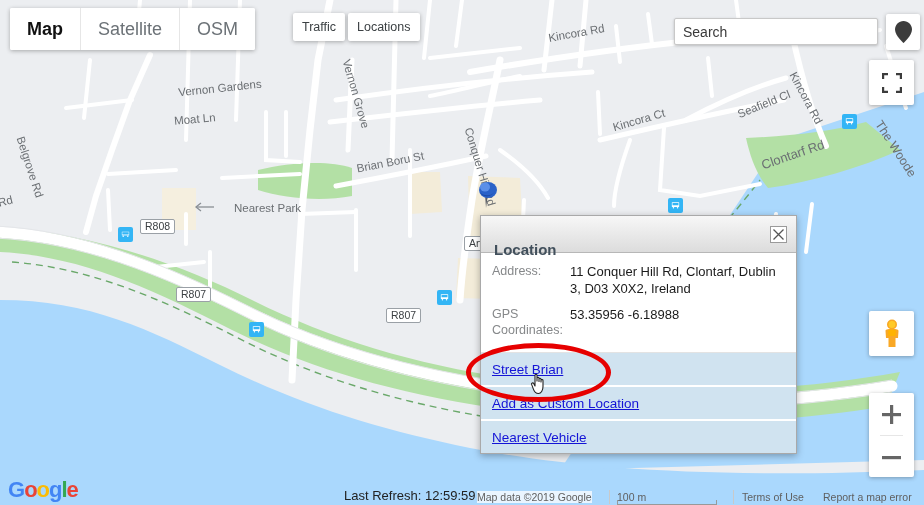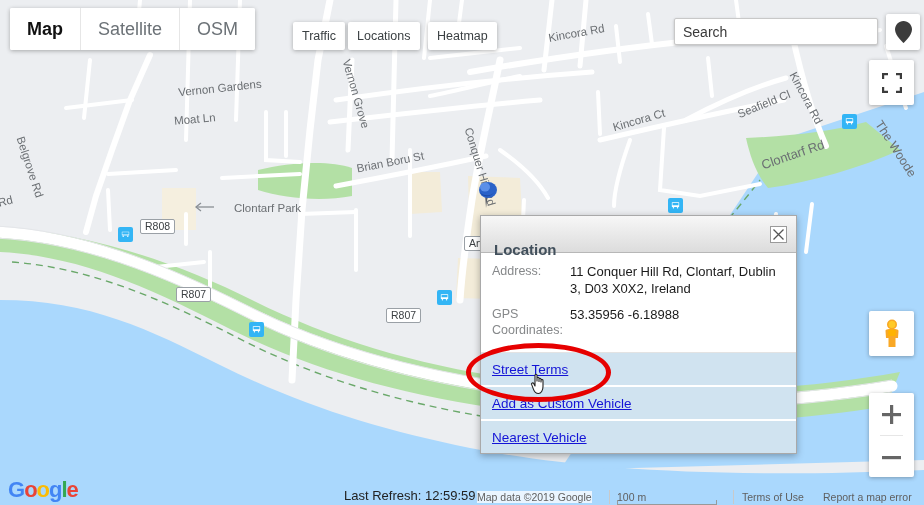--- a/index.html
+++ b/index.html
@@ -50,21 +50,21 @@
   }
   .maptype-btn {
     padding: 14px 17px; display: flex; align-items: center;
     font-size: 18px; color: #6c7277; cursor: pointer;
     border-right: 1px solid #e6e6e6; background: #fff;
   }
   .maptype-btn:last-child { border-right: none; }
   .maptype-btn.active { color: #111; font-weight: bold; }
 
   .layer-btn {
-    position: absolute; top: 22px;
+    position: absolute; top: 13px;
     background: #fff; border-radius: 2px;
     box-shadow: 0 1px 4px rgba(0,0,0,.3);
     height: 28px; display: flex; align-items: center;
     padding: 0 9px; font-size: 12.5px; color: #3b4043;
     cursor: pointer;
   }
 
   .search-box {
     position: absolute; left: 674px; top: 18px;
     width: 204px; height: 27px;
@@ -299,21 +299,21 @@
       <g stroke="#8a8f94" fill="none" stroke-width="1.3">
         <path d="M214,207 L196,207"></path>
         <path d="M201,203 L196,207 L201,211"></path>
       </g>
     </svg>
 
     <div class="maplabel" style="left:178px;top:82px;transform:rotate(-6deg)">Vernon Gardens</div>
     <div class="maplabel" style="left:174px;top:113px;transform:rotate(-5deg)">Moat Ln</div>
     <div class="maplabel" style="left:26px;top:135px;transform:rotate(72deg);transform-origin:left top">Belgrove Rd</div>
     <div class="maplabel" style="left:-2px;top:195px;transform:rotate(-14deg)">Rd</div>
-    <div class="maplabel" style="left:234px;top:202px">Clontarf Park</div>
+    <div class="maplabel" style="left:234px;top:202px">Nearest Park</div>
     <div class="maplabel" style="left:352px;top:58px;transform:rotate(74deg);transform-origin:left top">Vernon Grove</div>
     <div class="maplabel" style="left:356px;top:156px;transform:rotate(-11deg)">Brian Boru St</div>
     <div class="maplabel" style="left:474px;top:126px;transform:rotate(73deg);transform-origin:left top">Conquer Hill Rd</div>
     <div class="maplabel" style="left:548px;top:27px;transform:rotate(-10deg)">Kincora Rd</div>
     <div class="maplabel" style="left:612px;top:114px;transform:rotate(-16deg)">Kincora Ct</div>
     <div class="maplabel" style="left:798px;top:70px;transform:rotate(62deg);transform-origin:left top">Kincora Rd</div>
     <div class="maplabel" style="left:736px;top:98px;transform:rotate(-22deg)">Seafield Cl</div>
     <div class="maplabel" style="left:760px;top:147px;transform:rotate(-19deg);font-size:13px">Clontarf Rd</div>
     <div class="maplabel" style="left:884px;top:118px;transform:rotate(57deg);transform-origin:left top;font-size:12.5px">The Woode</div>
     <div class="maplabel" style="left:402px;top:26px;transform:rotate(-24deg);font-size:10px">Kin</div>
@@ -385,23 +385,20 @@
         <span>OSM</span>
       </div>
   </div>
 
   <div class="layer-btn" style="left:293px">
       <span>Traffic</span>
     </div>
   <div class="layer-btn" style="left:348px">
       <span>Locations</span>
     </div>
-  <div class="layer-btn" style="left:428px">
-      <span>Heatmap</span>
-    </div>
 
   <div class="search-box">
     <input type="text" placeholder="Search" style="">
   </div>
 
   <div class="sq-btn pin-btn">
     <svg width="17" height="22" viewBox="0 0 17 22">
       <path d="M8.5 0 C3.8 0 0 3.8 0 8.5 C0 14.5 8.5 22 8.5 22 C8.5 22 17 14.5 17 8.5 C17 3.8 13.2 0 8.5 0 Z" fill="#3c3c3c"></path>
     </svg>
   </div>
@@ -457,24 +454,24 @@
         <div class="iw-val">11 Conquer Hill Rd, Clontarf, Dublin 3, D03 X0X2, Ireland</div>
       </div>
       <div class="iw-row">
         <div class="iw-key">GPS Coordinates:</div>
         <div class="iw-val">53.35956 -6.18988</div>
       </div>
     </div>
 
     <div class="iw-links">
       <div class="iw-link-row">
-        <span class="iw-link">Street Terms</span>
+        <span class="iw-link">Street Brian</span>
       </div>
       <div class="iw-link-row">
-        <span class="iw-link">Add as Custom Vehicle</span>
+        <span class="iw-link">Add as Custom Location</span>
       </div>
       <div class="iw-link-row">
         <span class="iw-link">Nearest Vehicle</span>
       </div>
     </div>
   </div>
 
   <div class="annot-ellipse"></div>
   <div class="cursor-hand">
     <svg width="22" height="26" viewBox="0 0 22 26">

